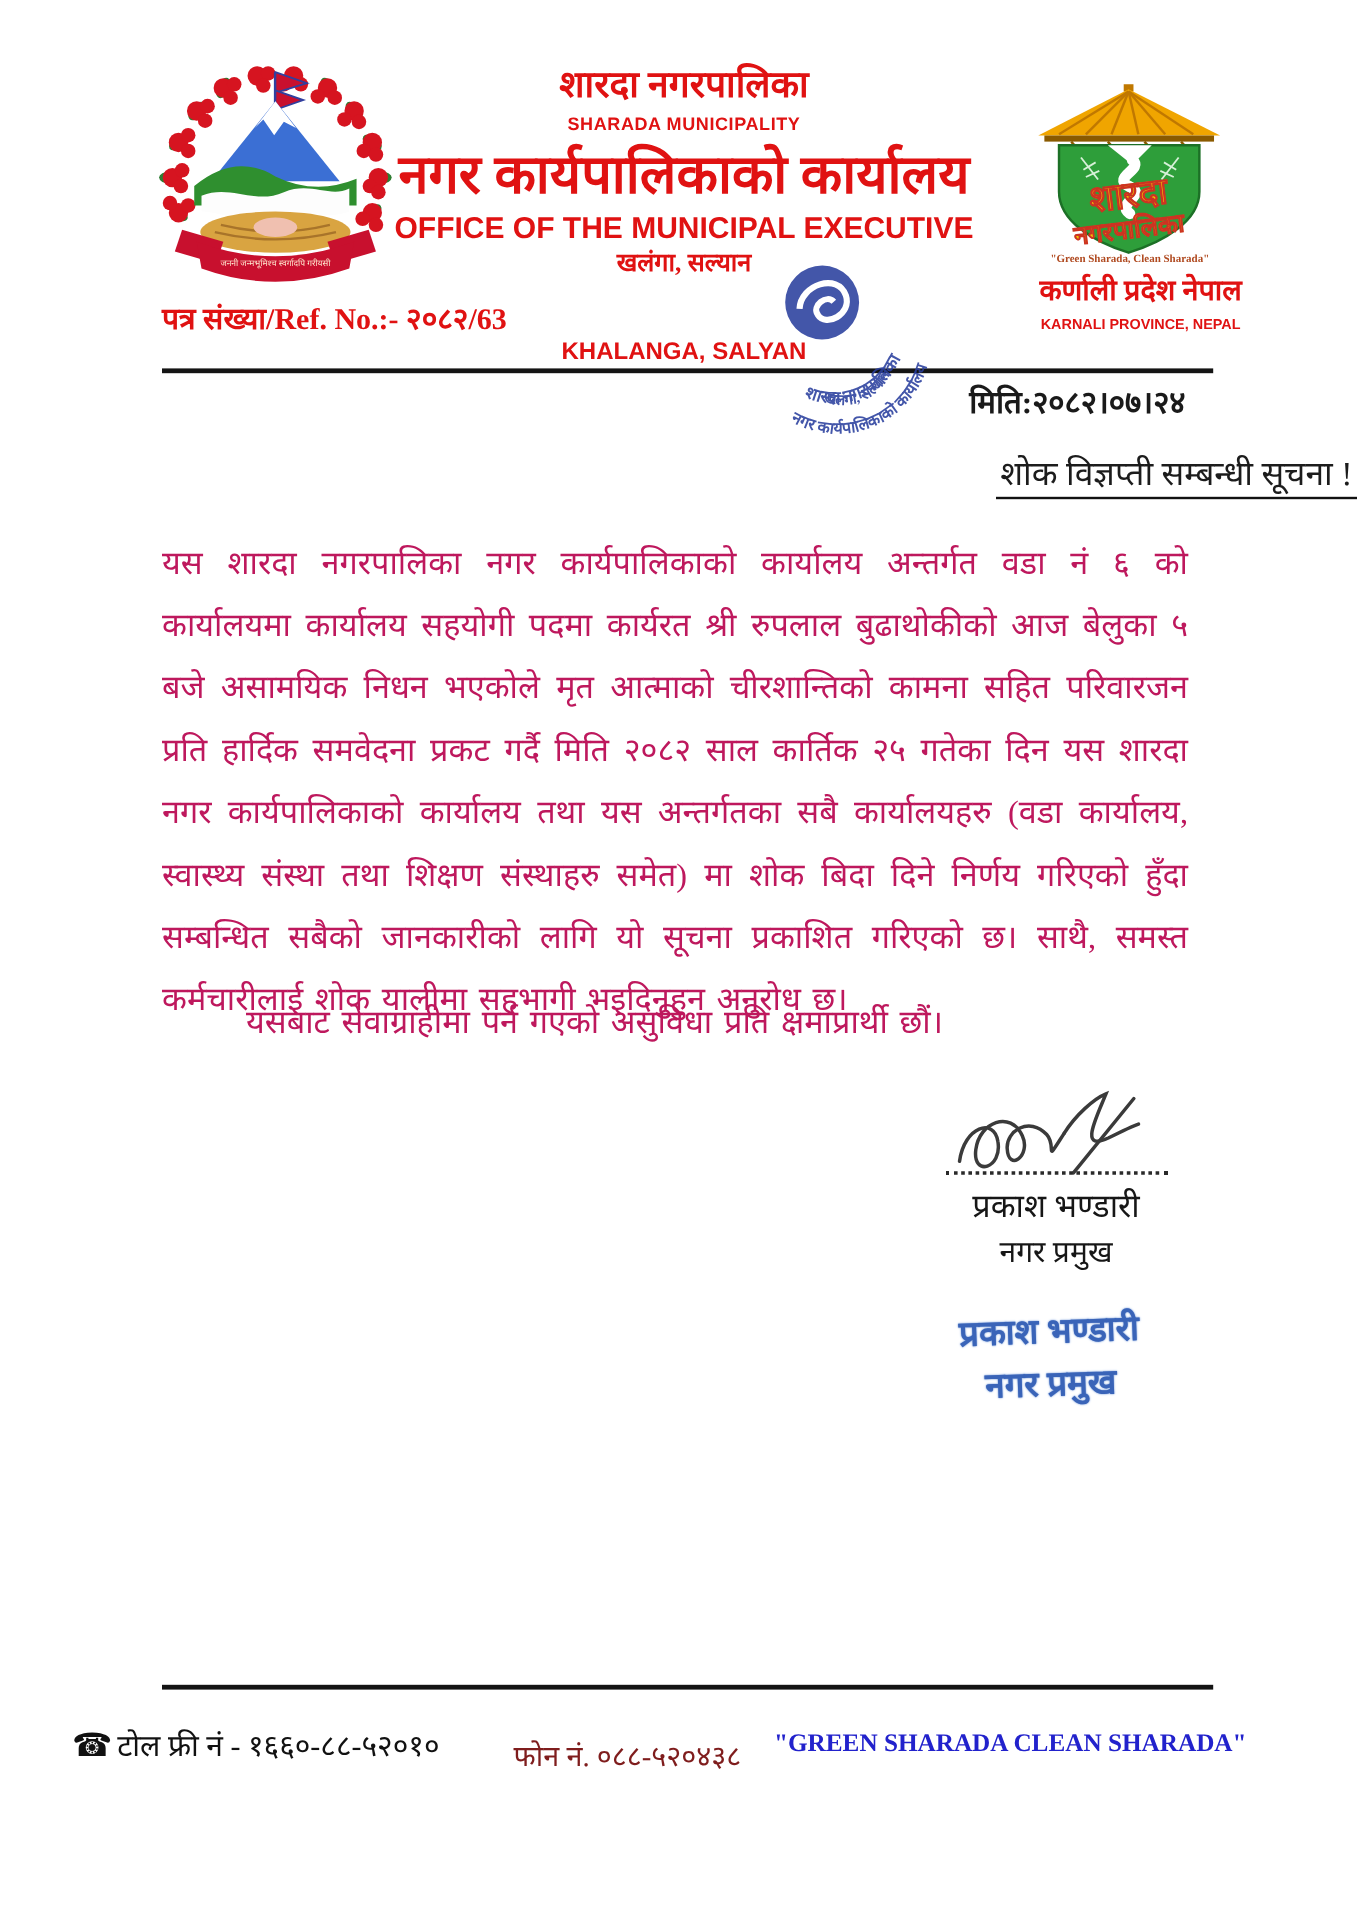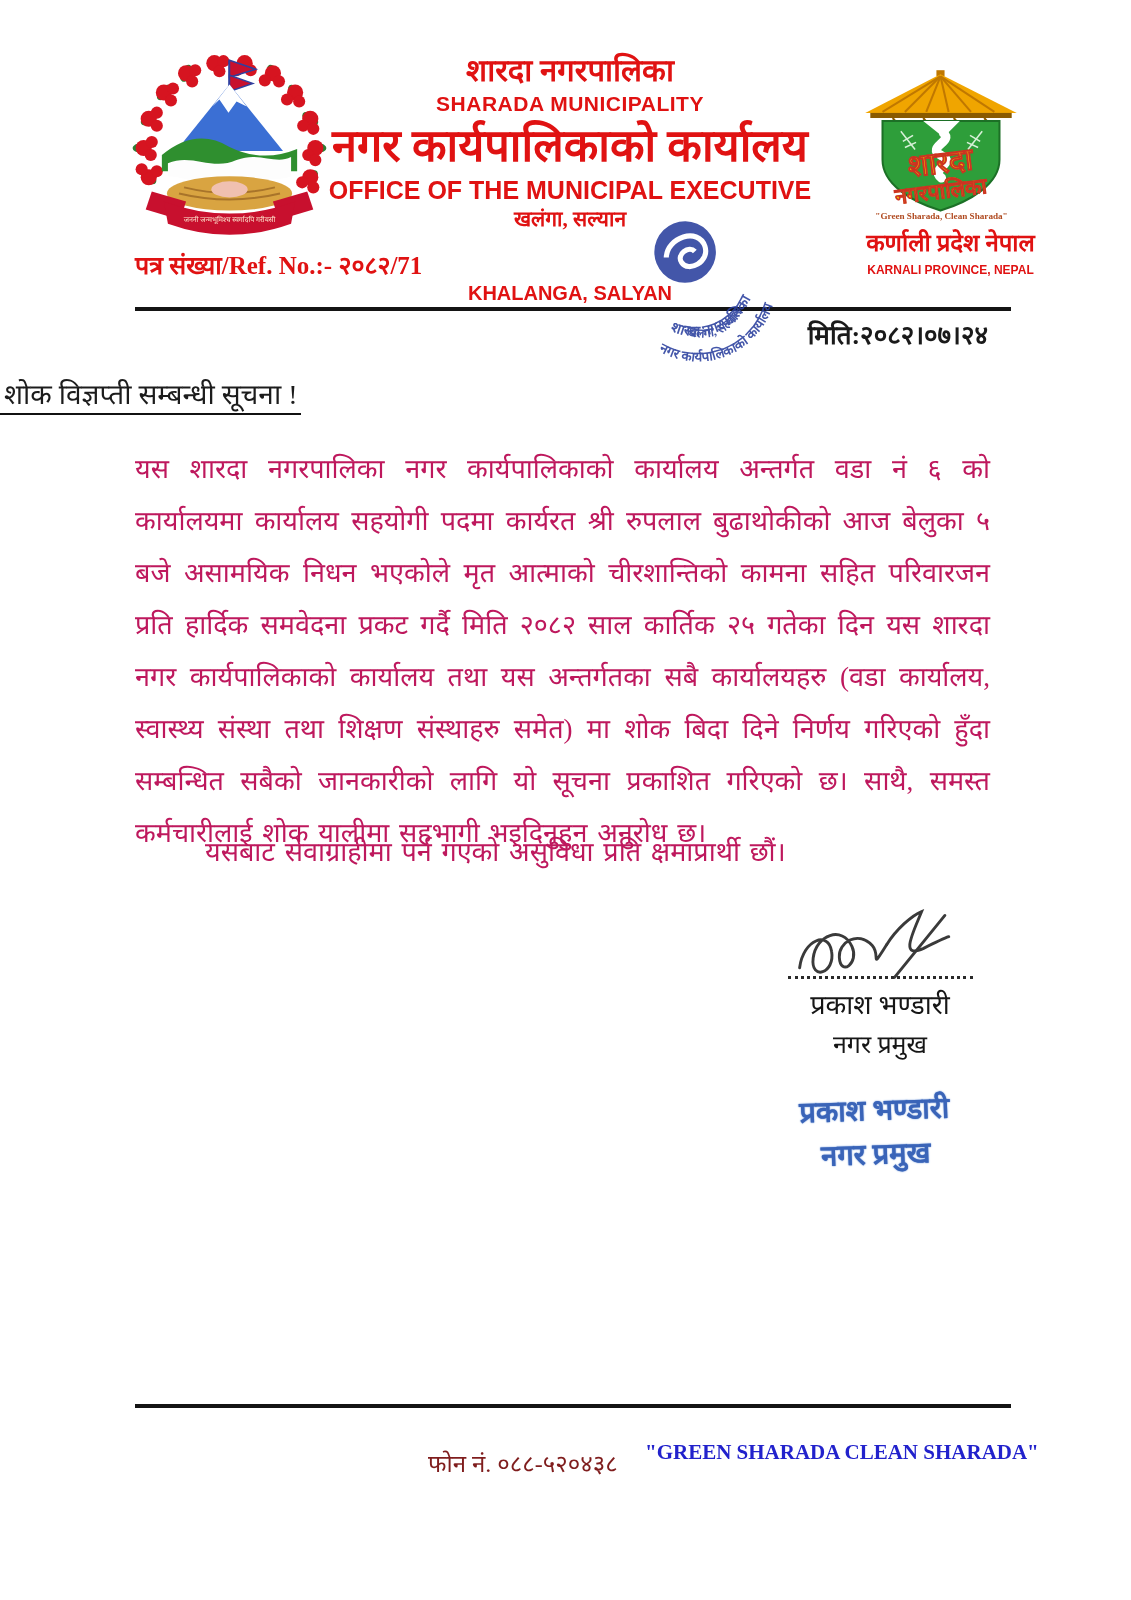--- a/index.html
+++ b/index.html
@@ -8,37 +8,37 @@
     position:relative; width:1131px; height:1600px; margin:0 auto;
     background:#ffffff; overflow:hidden;
     font-family:"Liberation Serif", serif; color:#1c1c1c;
   }
   .abs { position:absolute; }
 
   
   .emblem-left { left:122px; top:42px; width:215px; height:212px; }
   .center-head { left:295px; top:52px; width:550px; text-align:center; color:#e01212; font-weight:bold; }
   .h-np1 { font-size:31px; line-height:38px; }
-  .h-en1 { font-size:21px; line-height:28px; letter-spacing:0.5px; font-family:"Liberation Sans",sans-serif; }
+  .h-en1 { font-size:15px; line-height:28px; letter-spacing:0.5px; font-family:"Liberation Sans",sans-serif; }
   .h-np2 { font-size:45px; line-height:56px; }
   .h-en2 { font-size:25px; line-height:32px; font-family:"Liberation Sans",sans-serif; }
   .h-np3 { font-size:21px; line-height:26px; }
   .h-en3 { font-size:20px; line-height:26px; font-family:"Liberation Sans",sans-serif;margin-top:48px; }
   .logo-right { left:852px; top:68px; width:178px; height:158px; }
   .province { left:818px; top:228px; width:265px; text-align:center; color:#e01212; font-weight:bold; }
   .prov-np { font-size:24px; line-height:30px; }
   .prov-en { font-size:12px; line-height:24px; font-family:"Liberation Sans",sans-serif; }
 
   .ref-line { left:135px; top:247px; color:#e01212; font-weight:bold; font-size:25px; }
   .rule-top { left:135px; top:307px; width:876px; height:4px; background:#141414; }
   .date-line { top:316px; right:143px; font-size:26px; color:#1a1a1a;font-weight:bold; }
 
   .seal-stamp { left:608px; top:205px; width:195px; height:195px; opacity:0.88; }
 
-  .subject { left:0; top:374px; width:1131px; text-align:left; font-size:28px; }
+  .subject { left:0; top:374px; width:1131px; text-align:right; font-size:28px; }
   .subject span { border-bottom:2.5px solid #111; padding:0 4px 3px 4px; }
 
   .body-text { left:135px; width:855px; font-size:27px; line-height:52px; text-align:justify; word-spacing:3px; color:#be185d; }
   .para1 { top:443px; }
   .para2 { top:826px; text-indent:70px; text-align:left; }
 
   
   .sig-block { left:765px; top:898px; width:230px; text-align:center; }
   .sig-img { width:210px; height:92px; display:block; margin:0 auto; }
   .sig-dots { width:185px; border-top:3px dotted #2a2a2a; margin:-14px auto 6px auto; }
@@ -214,21 +214,21 @@
     <text x="88" y="148" text-anchor="middle" font-size="9" fill="#b04a20" font-weight="bold">"Green Sharada, Clean Sharada"</text>
   </svg>
 
   <div class="abs province">
     <div class="prov-np">कर्णाली प्रदेश नेपाल</div>
     <div class="prov-en">KARNALI PROVINCE, NEPAL</div>
   </div>
 
   <div class="abs ref-line">
     <span>पत्र संख्या/Ref. No.:-</span>
-    <span>२०८२/71</span>
+    <span>२०८२/63</span>
   </div>
 
   <div class="abs rule-top"></div>
 
   <svg class="abs seal-stamp" viewBox="0 0 190 190">
     <defs>
       <path id="seal-arc1" d="M 40,86 A 58,58 0 0 0 150,86"></path>
       <path id="seal-arc2" d="M 22,96 A 76,76 0 0 0 168,96"></path>
       <path id="seal-arc3" d="M 56,102 A 42,42 0 0 0 134,102"></path>
     </defs>
@@ -269,17 +269,20 @@
     <div class="sig-title">नगर प्रमुख</div>
   </div>
 
   <div class="abs sig-stamp">
     <div>प्रकाश भण्डारी</div>
     <div>नगर प्रमुख</div>
   </div>
 
   <div class="abs rule-bottom"></div>
 
+  <div class="abs tollfree">
+    <span class="phone-icon">☎</span><span>टोल फ्री नं - १६६०-८८-५२०१०</span>
+  </div>
   <div class="abs phone-no">फोन नं. ०८८-५२०४३८</div>
   <div class="abs slogan">"GREEN SHARADA CLEAN SHARADA"</div>
 
 
 </div>
 
 </body></html>

